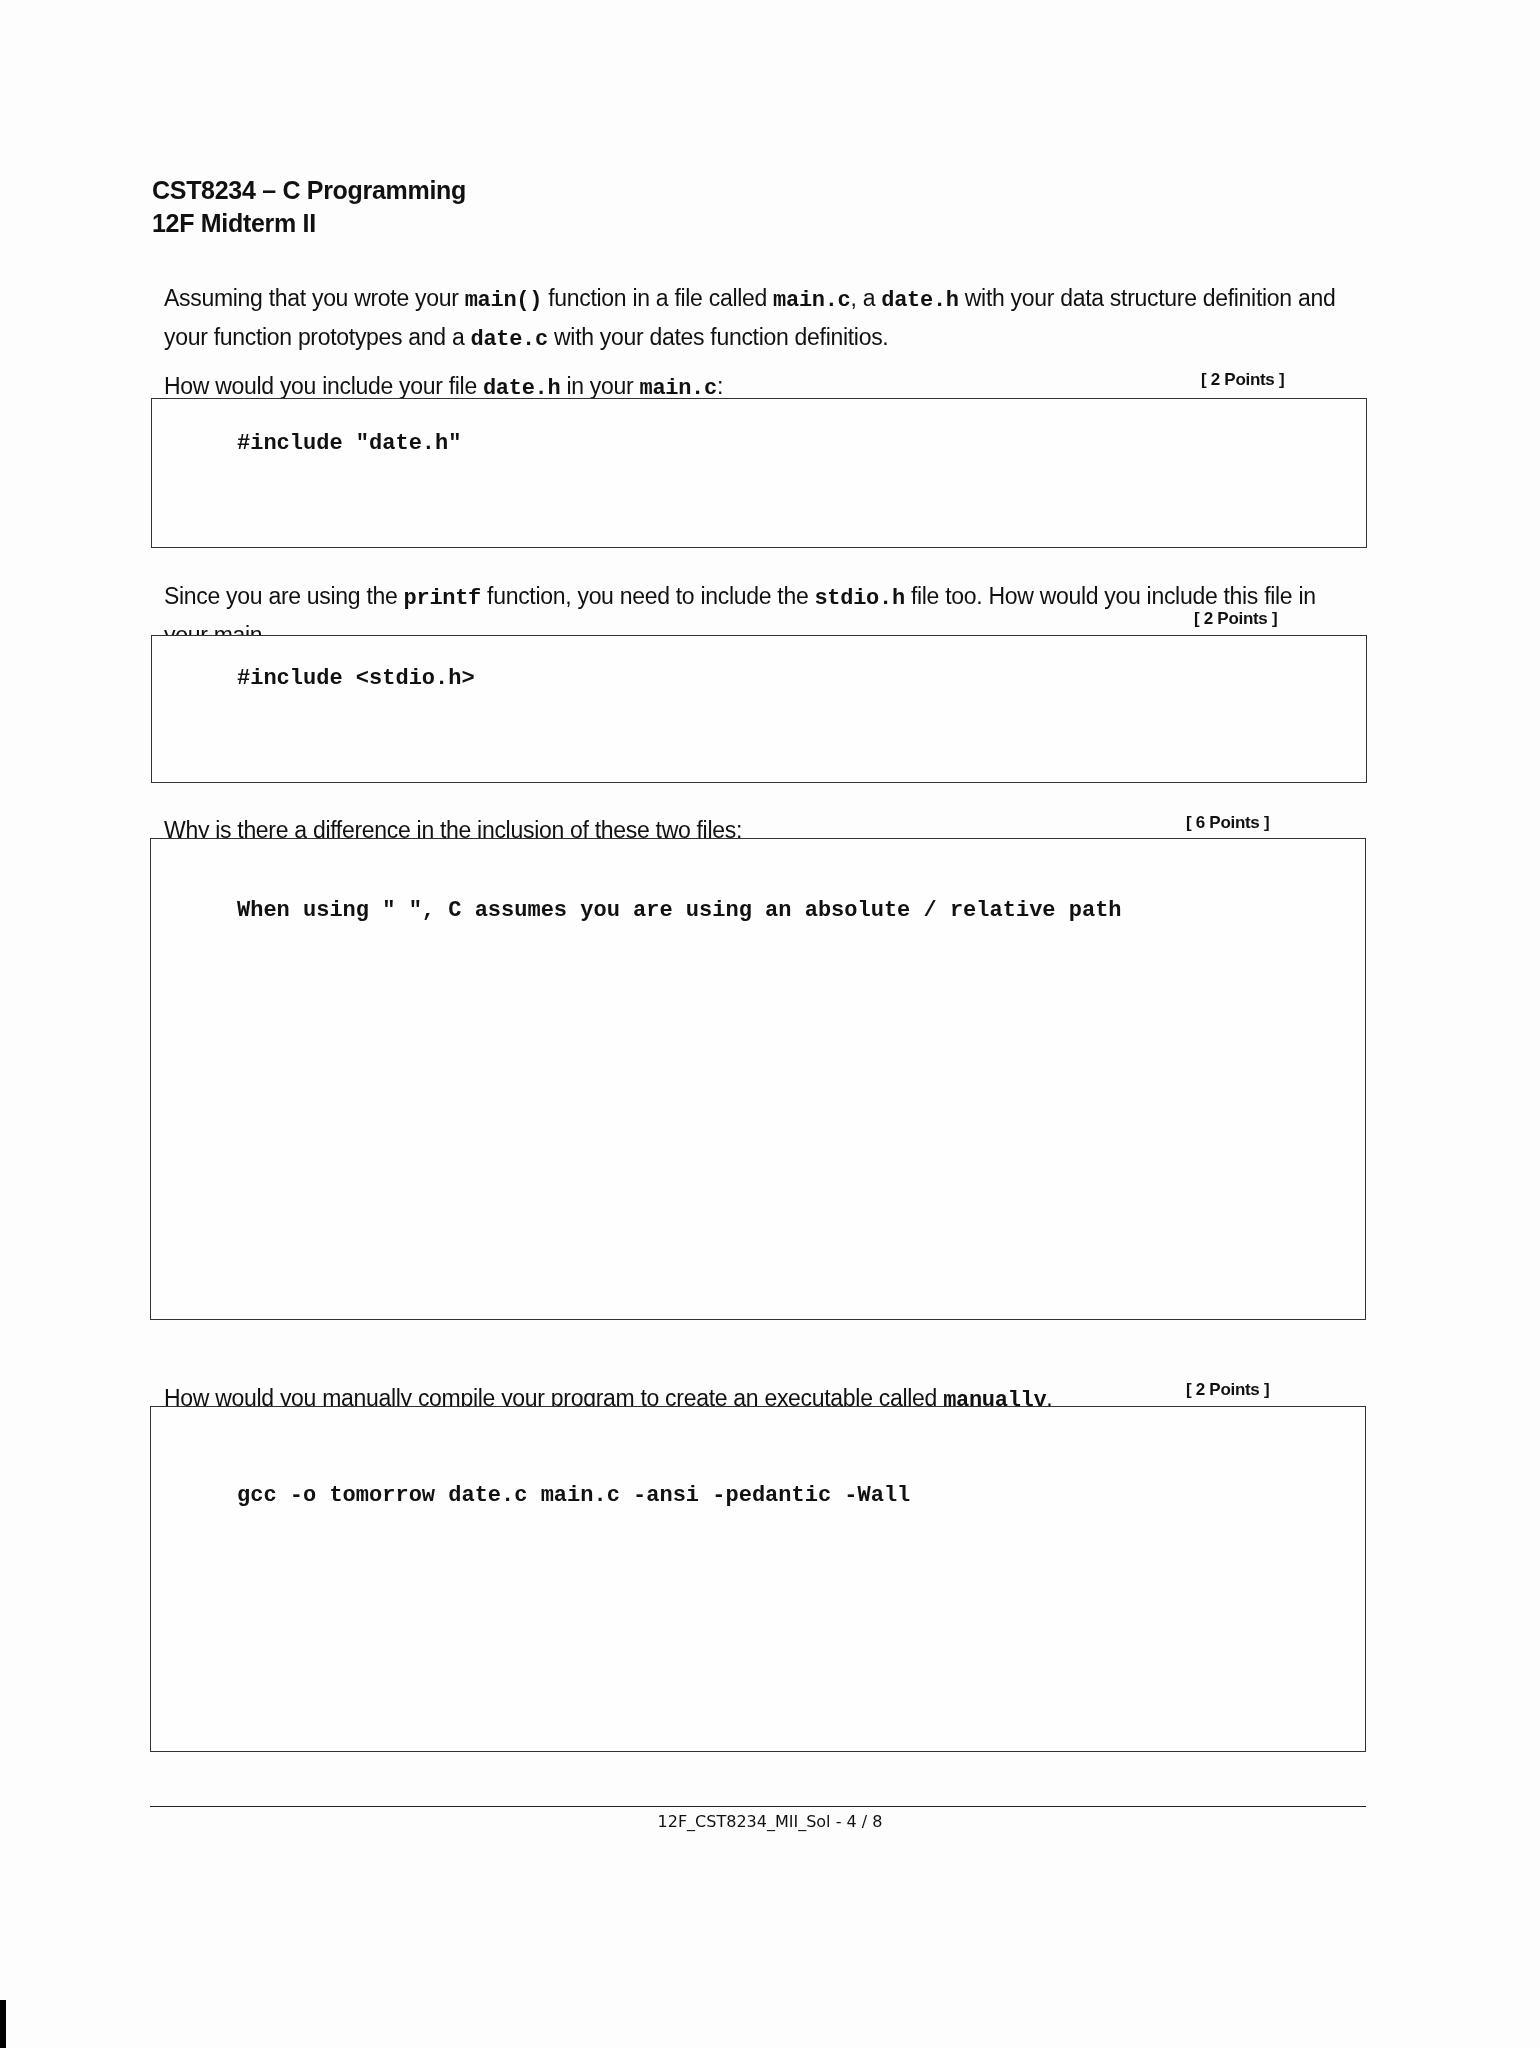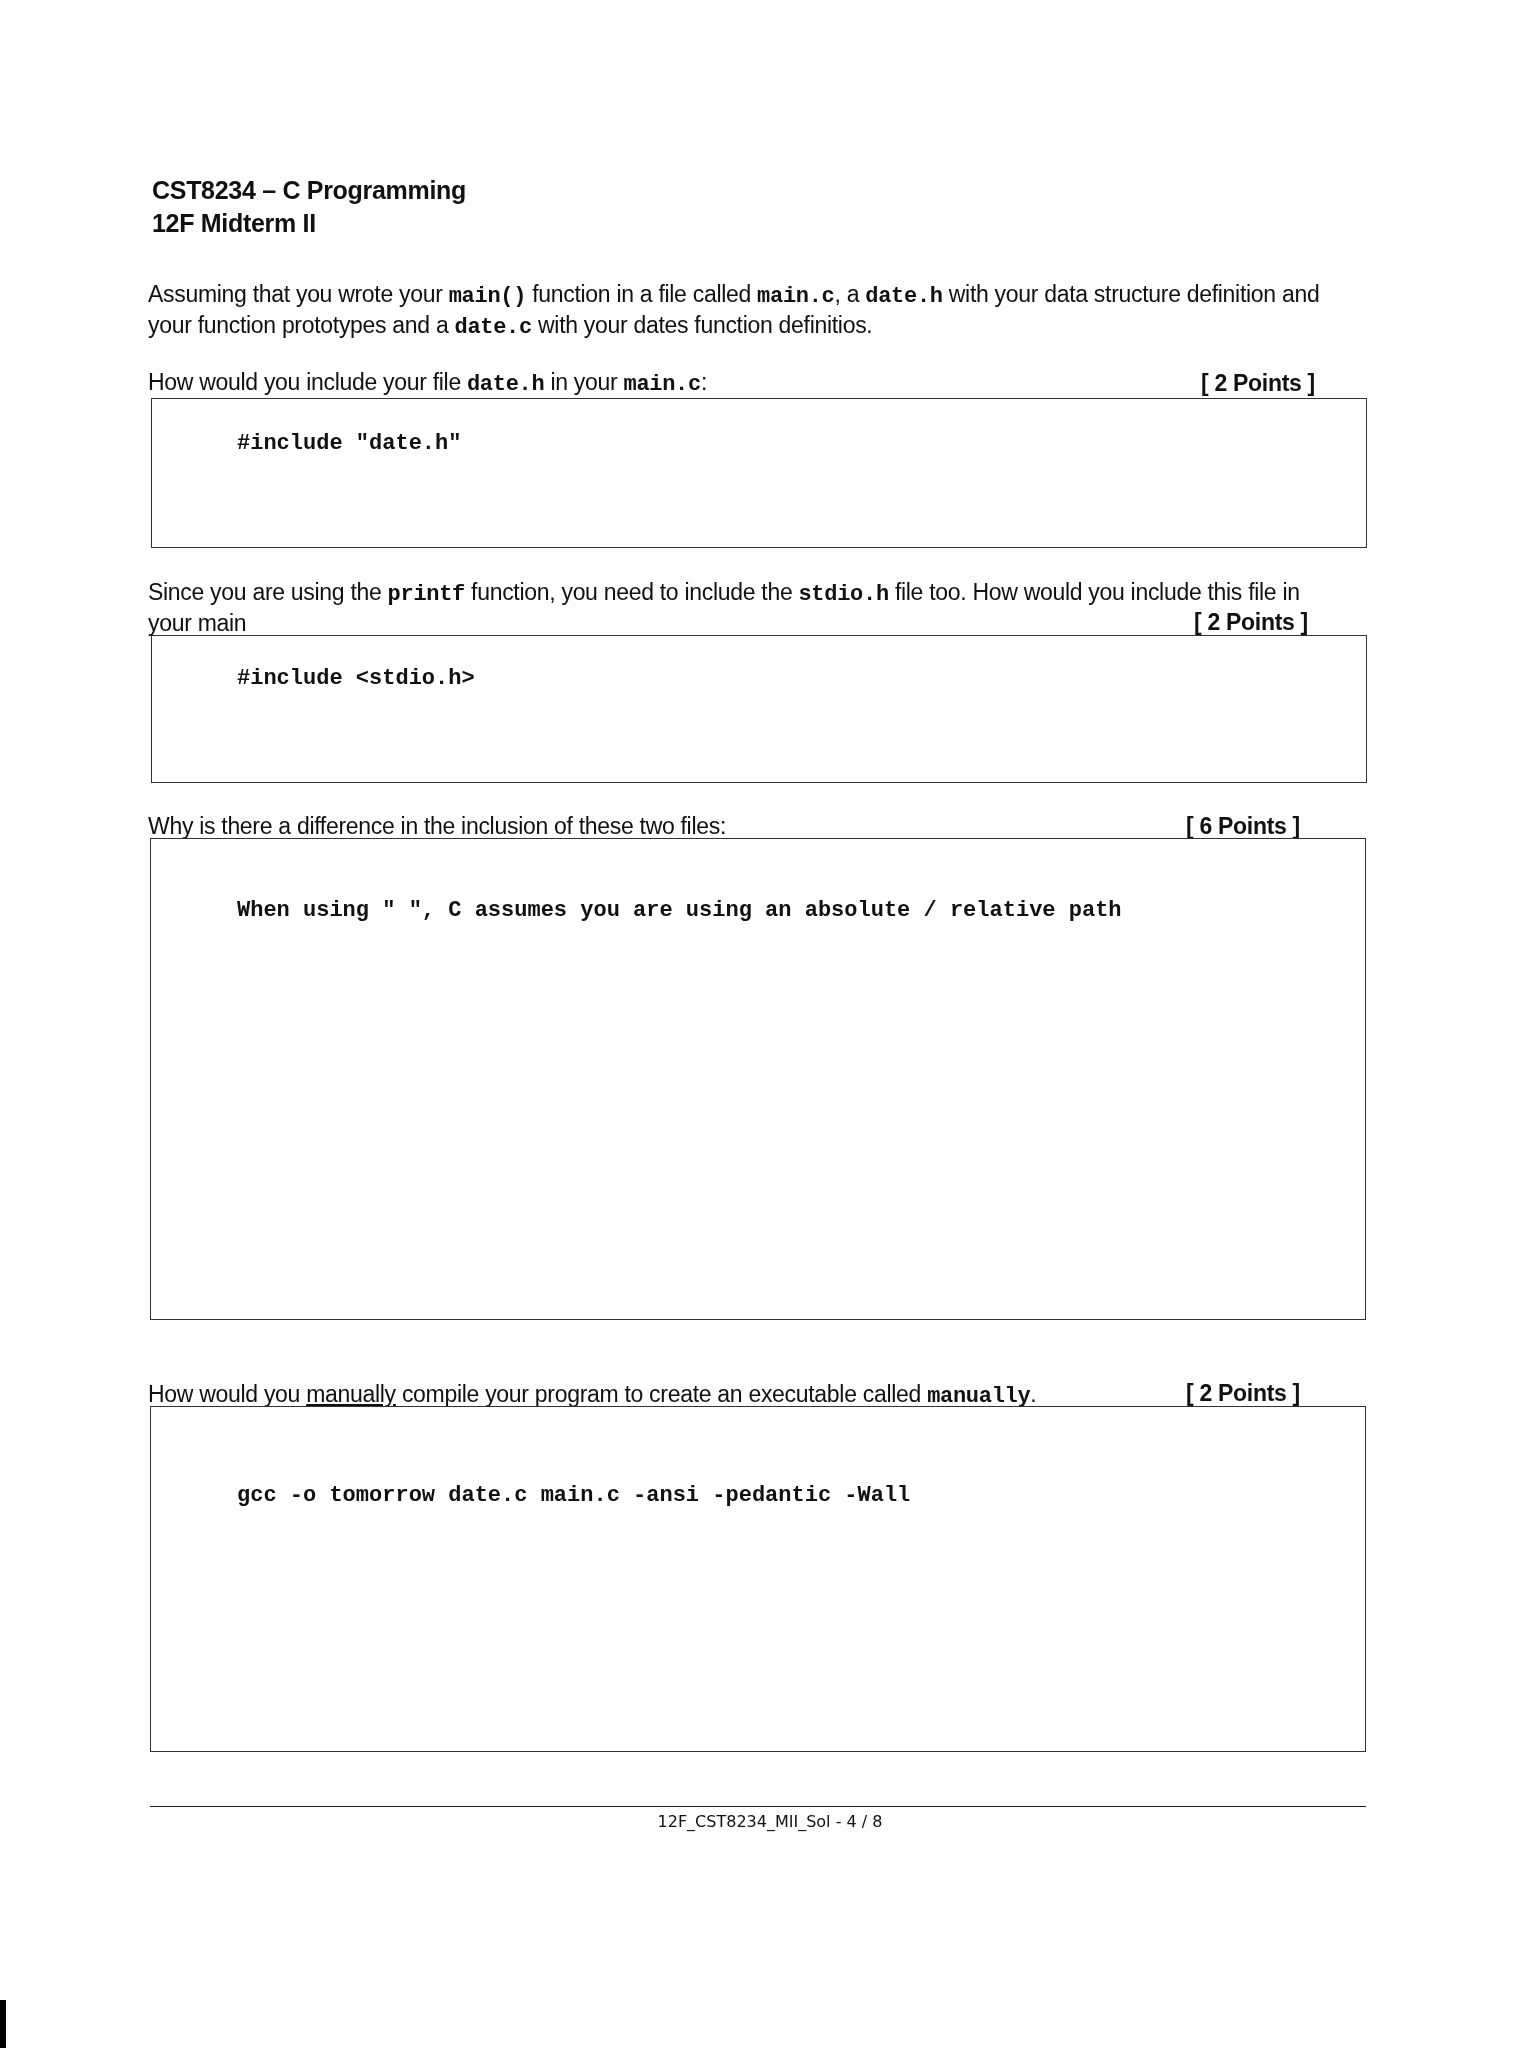--- a/index.html
+++ b/index.html
@@ -2,23 +2,23 @@
 <html><head>
 <meta charset="utf-8">
 <style>
   html, body { margin:0; padding:0; }
   body {
     width:1540px; height:2048px; background:#fdfdfd; position:relative; overflow:hidden;
     font-family:"Liberation Sans", sans-serif; color:#111;
   }
   .abs { position:absolute; }
   .title { left:152px; font-weight:bold; font-size:25px; letter-spacing:-0.3px; }
-  .para { left:148px; font-size:23px; line-height:29px; letter-spacing:-0.3px; width:1180px; }
+  .para { left:164px; font-size:23px; line-height:37px; letter-spacing:-0.3px; width:1180px; }
   .code { font-family:"Liberation Mono", monospace; font-weight:bold; font-size:22px; }
-  .pts { font-weight:bold; font-size:23px; letter-spacing:-0.3px; }
+  .pts { font-weight:bold; font-size:17px; letter-spacing:-0.3px; }
   .box { border:1.5px solid #333; background:#fefefe; }
   .ans { font-family:"Liberation Mono", monospace; font-weight:bold; font-size:22px; line-height:29px; white-space:pre; }
   .ul { text-decoration:underline; }
   .footer-rule { left:150px; width:1216px; height:0; border-top:1.5px solid #222; }
   .footer { left:0; width:1540px; text-align:center; font-family:"DejaVu Sans", sans-serif; font-size:16px; }
   .mark { background:#000; }
 </style>
 </head>
 <body>
 

